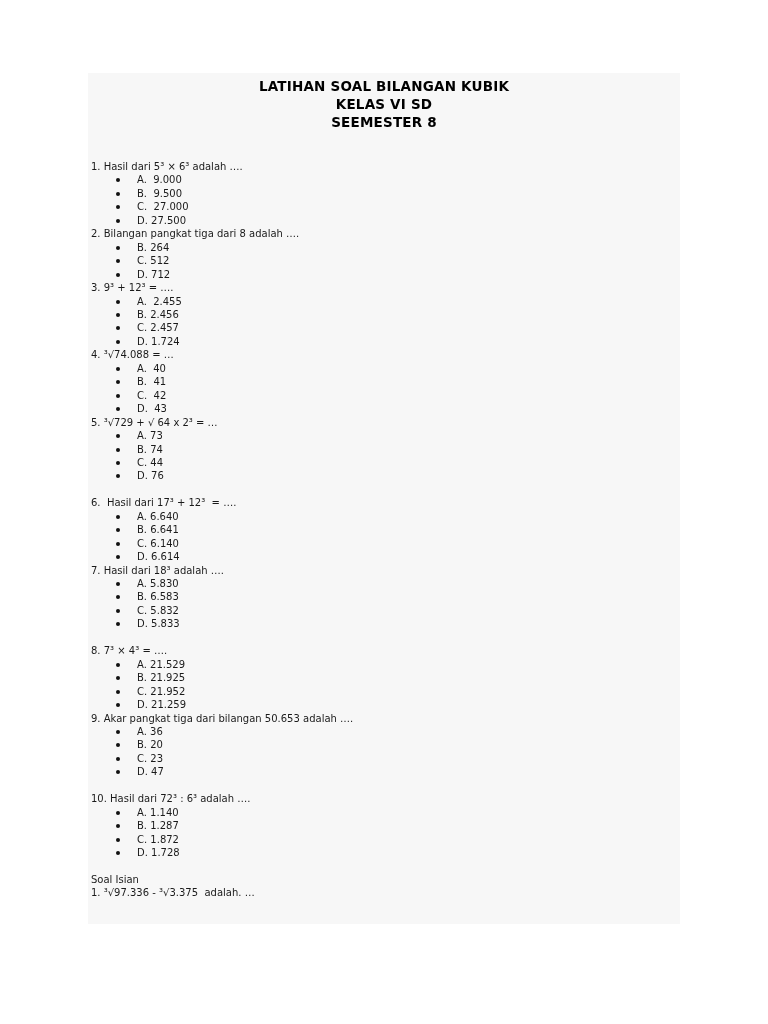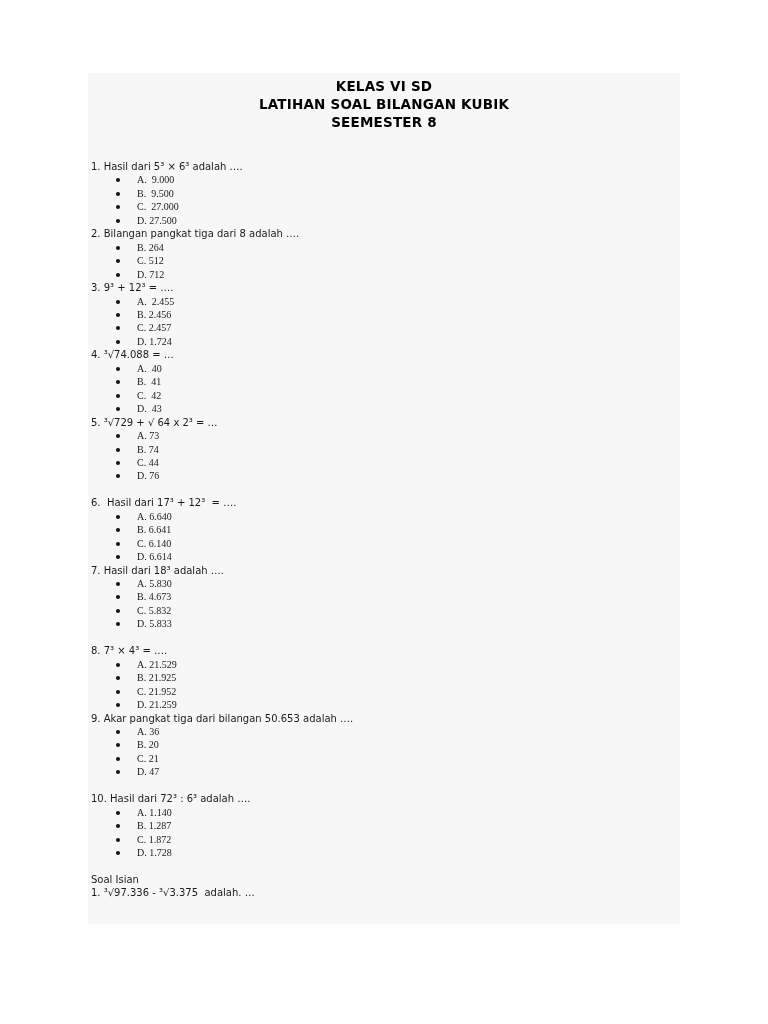--- a/index.html
+++ b/index.html
@@ -53,21 +53,20 @@
     }
     .options {
       list-style: none;
       margin: 0;
       padding: 0;
     }
     .option {
       position: relative;
       padding-left: 46px;
       white-space: pre;
-      font-family: Liberation Serif, serif;
     }
     .option::before {
       content: "";
       position: absolute;
       left: 25px;
       top: 5px;
       width: 4px;
       height: 4px;
       border-radius: 50%;
       background: #111;
@@ -78,22 +77,22 @@
     .section-label {
       font-weight: normal;
       margin: 0;
     }
   </style>
 </head>
 <body>
 
 <div class="page">
   <div class="title-block">
+    <span class="title-line">LATIHAN SOAL BILANGAN KUBIK</span>
     <span class="title-line">KELAS VI SD</span>
-    <span class="title-line">LATIHAN SOAL BILANGAN KUBIK</span>
     <span class="title-line">SEEMESTER 8</span>
   </div>
 
   <div class="content">
 
     <p class="question">1. Hasil dari 5³ × 6³ adalah ….</p>
     <ul class="options">
       <li class="option">A.  9.000</li>
       <li class="option">B.  9.500</li>
       <li class="option">C.  27.000</li>
@@ -136,39 +135,39 @@
     <ul class="options">
       <li class="option">A. 6.640</li>
       <li class="option">B. 6.641</li>
       <li class="option">C. 6.140</li>
       <li class="option">D. 6.614</li>
     </ul>
 
     <p class="question">7. Hasil dari 18³ adalah ….</p>
     <ul class="options">
       <li class="option">A. 5.830</li>
-      <li class="option">B. 4.673</li>
+      <li class="option">B. 6.583</li>
       <li class="option">C. 5.832</li>
       <li class="option">D. 5.833</li>
     </ul>
     <div class="gap"></div>
 
     <p class="question">8. 7³ × 4³ = ….</p>
     <ul class="options">
       <li class="option">A. 21.529</li>
       <li class="option">B. 21.925</li>
       <li class="option">C. 21.952</li>
       <li class="option">D. 21.259</li>
     </ul>
 
     <p class="question">9. Akar pangkat tiga dari bilangan 50.653 adalah ….</p>
     <ul class="options">
       <li class="option">A. 36</li>
       <li class="option">B. 20</li>
-      <li class="option">C. 21</li>
+      <li class="option">C. 23</li>
       <li class="option">D. 47</li>
     </ul>
     <div class="gap"></div>
 
     <p class="question">10. Hasil dari 72³ : 6³ adalah ….</p>
     <ul class="options">
       <li class="option">A. 1.140</li>
       <li class="option">B. 1.287</li>
       <li class="option">C. 1.872</li>
       <li class="option">D. 1.728</li>

